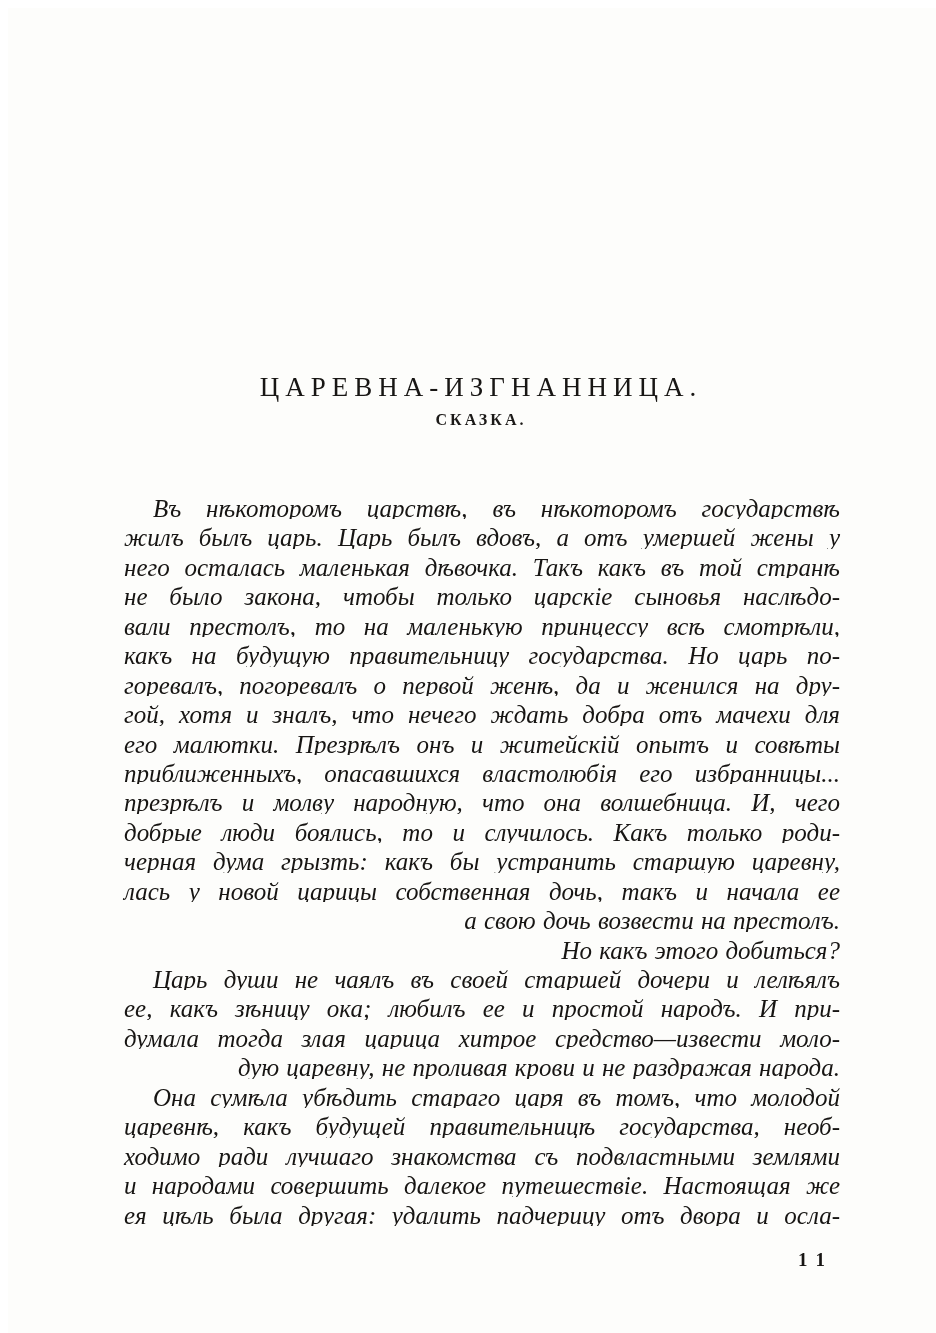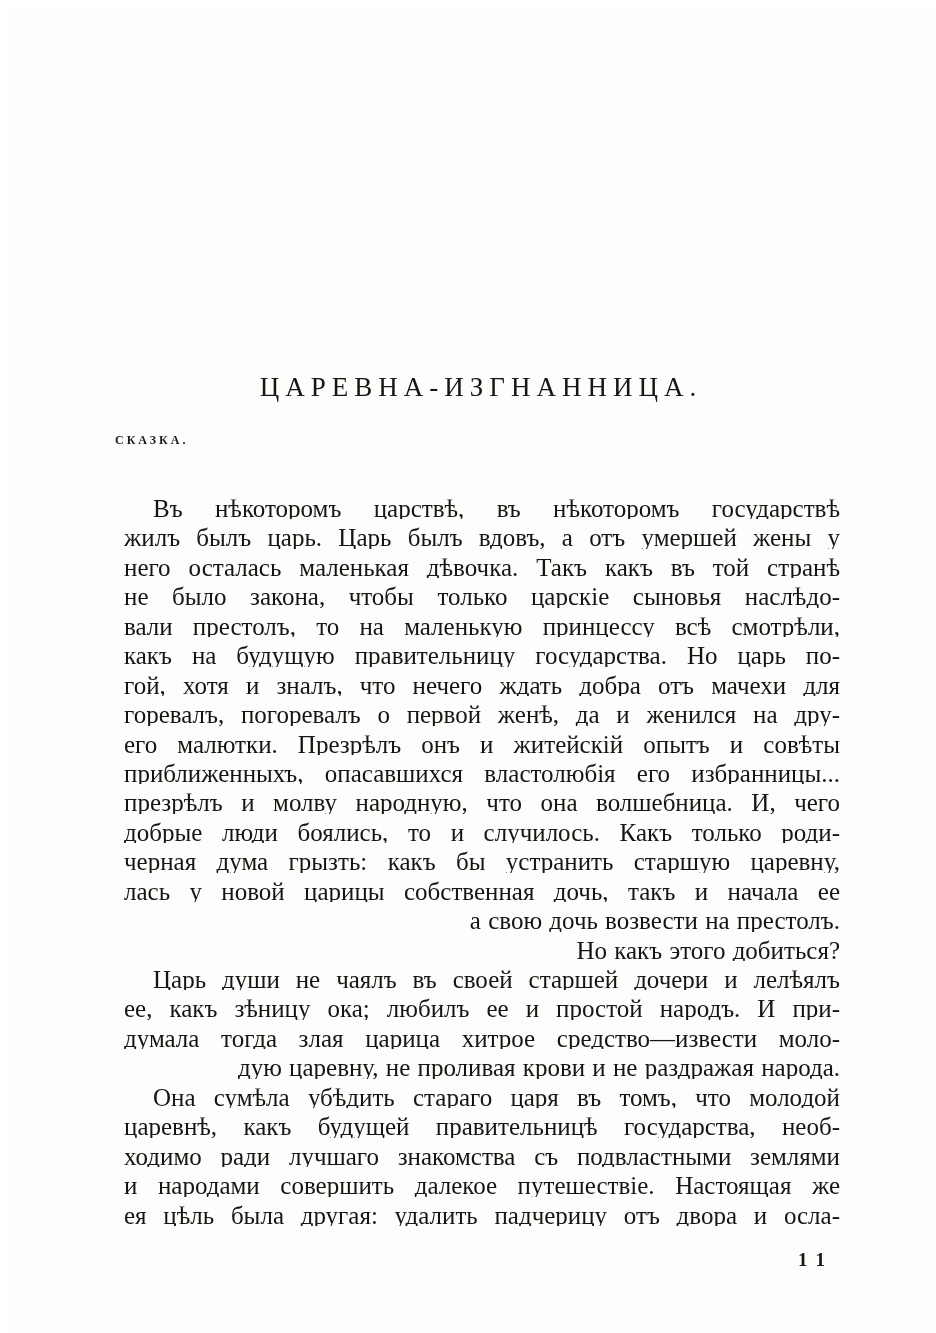--- a/index.html
+++ b/index.html
@@ -24,33 +24,35 @@
     width: 740px;
     text-align: center;
     font-size: 27px;
     font-weight: 400;
     letter-spacing: 6px;
     white-space: nowrap;
     color: #181614;
   }
   .subtitle {
     position: absolute;
-    top: 421px;
+    top: 399px;
     left: 103px;
     width: 740px;
-    font-size: 12px;
+    text-align: center;
+    font-size: 16px;
     font-weight: 700;
     letter-spacing: 3px;
     color: #1b1917;
   }
   .body-text {
     position: absolute;
     top: 478px;
     left: 108px;
     width: 732px;
+    font-style: italic;
   }
   .line {
     font-size: 25px;
     line-height: 29.45px;
     height: 29.45px;
     text-align: right;
     white-space: normal;
     overflow: hidden;
     word-spacing: 1px;
   }
@@ -78,22 +80,22 @@
 <div class="scan-page">
   <h1 class="title">ЦАРЕВНА-ИЗГНАННИЦА.</h1>
   <h2 class="subtitle">СКАЗКА.</h2>
   <div class="body-text">
       <div class="line indent justify">Въ нѣкоторомъ царствѣ, въ нѣкоторомъ государствѣ</div>
       <div class="line justify">жилъ былъ царь. Царь былъ вдовъ, а отъ умершей жены у</div>
       <div class="line justify">него осталась маленькая дѣвочка. Такъ какъ въ той странѣ</div>
       <div class="line justify">не было закона, чтобы только царскіе сыновья наслѣдо-</div>
       <div class="line justify">вали престолъ, то на маленькую принцессу всѣ смотрѣли,</div>
       <div class="line justify">какъ на будущую правительницу государства. Но царь по-</div>
+      <div class="line justify">горевалъ, погоревалъ о первой женѣ, да и женился на дру-</div>
       <div class="line justify">гой, хотя и зналъ, что нечего ждать добра отъ мачехи для</div>
-      <div class="line justify">горевалъ, погоревалъ о первой женѣ, да и женился на дру-</div>
       <div class="line justify">его малютки. Презрѣлъ онъ и житейскій опытъ и совѣты</div>
       <div class="line justify">приближенныхъ, опасавшихся властолюбія его избранницы...</div>
       <div class="line justify">презрѣлъ и молву народную, что она волшебница. И, чего</div>
       <div class="line justify">добрые люди боялись, то и случилось. Какъ только роди-</div>
       <div class="line justify">черная дума грызть: какъ бы устранить старшую царевну,</div>
       <div class="line justify">лась у новой царицы собственная дочь, такъ и начала ее</div>
       <div class="line">а свою дочь возвести на престолъ.</div>
       <div class="line indent">Но какъ этого добиться?</div>
       <div class="line indent justify">Царь души не чаялъ въ своей старшей дочери и лелѣялъ</div>
       <div class="line justify">ее, какъ зѣницу ока; любилъ ее и простой народъ. И при-</div>

